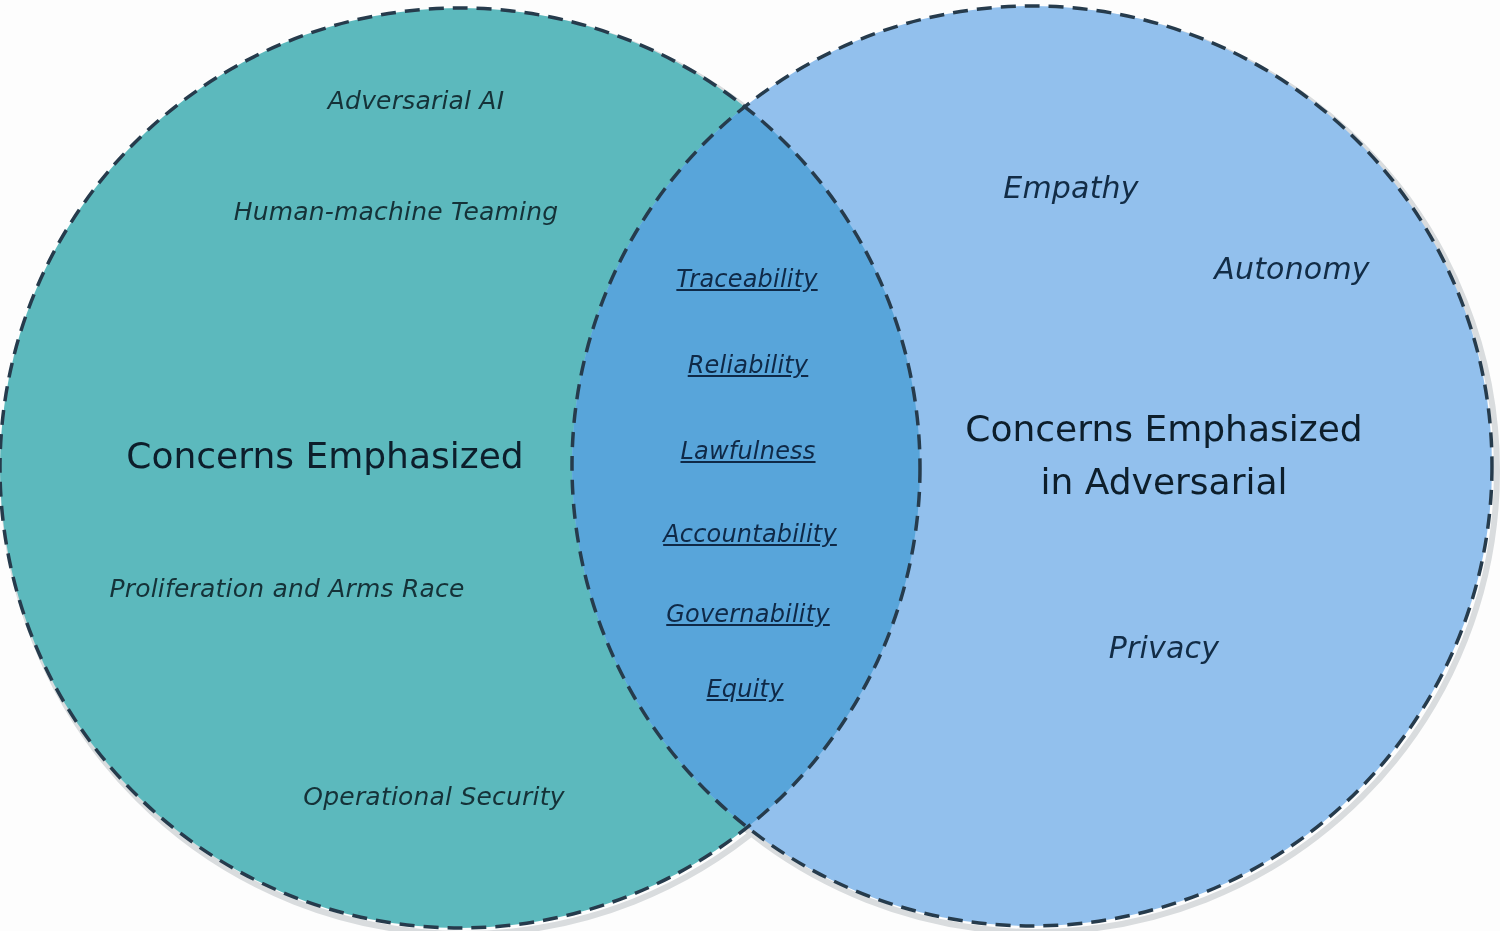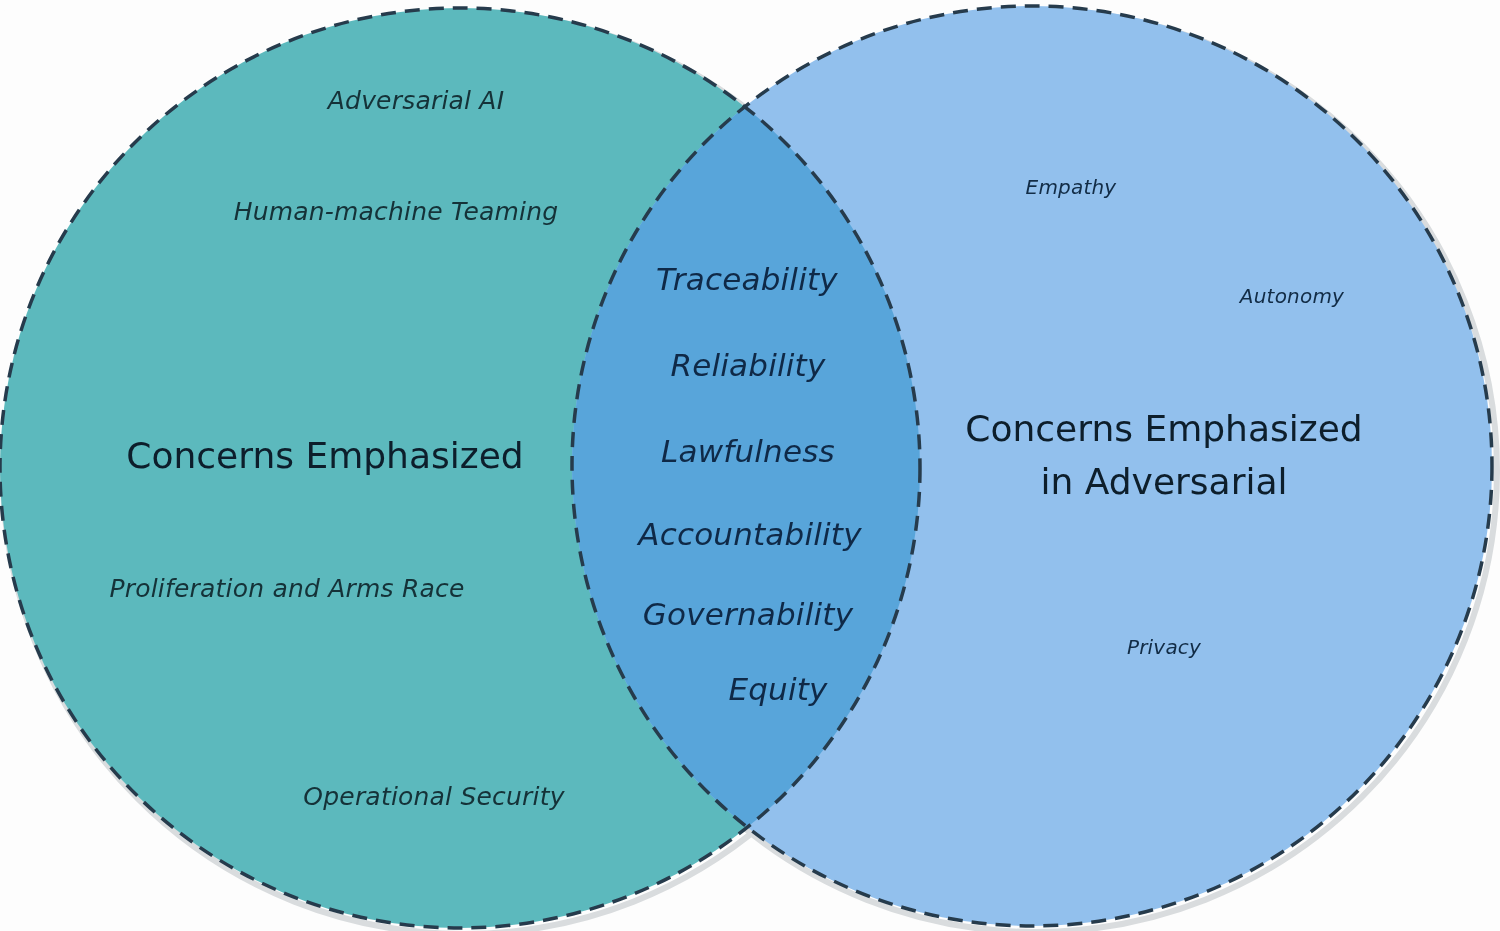--- a/index.html
+++ b/index.html
@@ -43,22 +43,22 @@
 
   .labels { position: absolute; left: 0; top: 0; width: 100%; height: 100%; }
   .lbl {
     position: absolute;
     transform: translate(-50%, -50%);
     white-space: nowrap;
     font-style: italic;
     letter-spacing: 0.2px;
   }
   .lbl-left  { color: var(--left_text);    font-size: 25px; }
-  .lbl-mid   { color: var(--overlap_text); font-size: 31px; }
-  .lbl-right { color: var(--right_text);   font-size: 20px; }
+  .lbl-mid   { color: var(--overlap_text); font-size: 24px; text-decoration: underline; }
+  .lbl-right { color: var(--right_text);   font-size: 30px; }
   .title {
     position: absolute;
     transform: translate(-50%, -50%);
     text-align: center;
     white-space: nowrap;
     font-size: 36px;
     line-height: 53px;
     font-style: normal;
     color: var(--title_text);
   }
@@ -99,24 +99,24 @@
     </div>
 
     <div class="lbl lbl-left" style="left:287px; top:588px">Proliferation and Arms Race</div>
     <div class="lbl lbl-left" style="left:434px; top:796px">Operational Security</div>
 
     <div class="lbl lbl-mid" style="left:747px; top:279px">Traceability</div>
     <div class="lbl lbl-mid" style="left:748px; top:365px">Reliability</div>
     <div class="lbl lbl-mid" style="left:748px; top:451px">Lawfulness</div>
     <div class="lbl lbl-mid" style="left:750px; top:534px">Accountability</div>
     <div class="lbl lbl-mid" style="left:748px; top:614px">Governability</div>
-    <div class="lbl lbl-mid" style="left:778px; top:689px">Equity</div>
+    <div class="lbl lbl-mid" style="left:745px; top:689px">Equity</div>
 
     <div class="lbl lbl-right" style="left:1071px; top:187px">Empathy</div>
-    <div class="lbl lbl-right" style="left:1292px; top:296px">Autonomy</div>
+    <div class="lbl lbl-right" style="left:1292px; top:268px">Autonomy</div>
 
     <div class="title" style="left:1164px; top:455px">
       <div>Concerns Emphasized</div>
       <div>in Adversarial</div>
     </div>
 
     <div class="lbl lbl-right" style="left:1164px; top:647px">Privacy</div>
 
   </div>
 </div>

